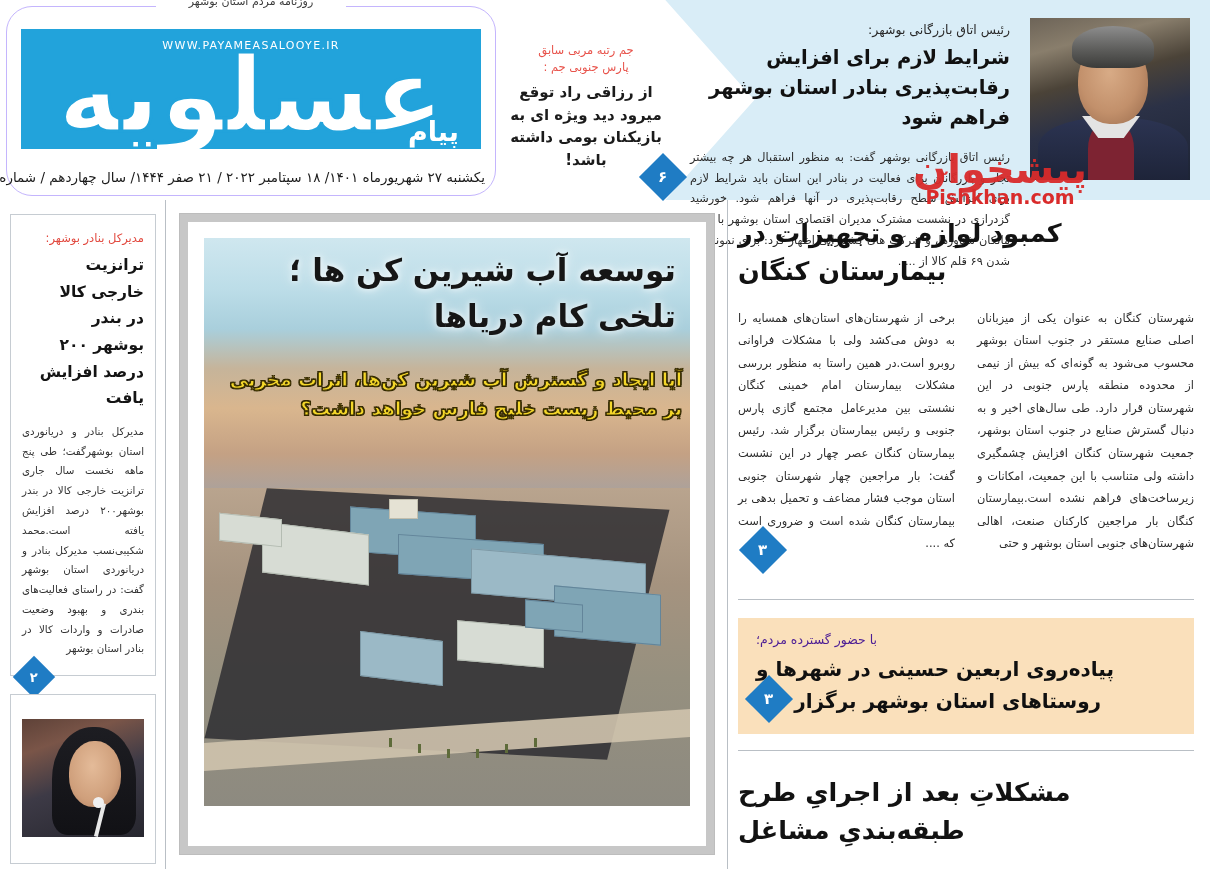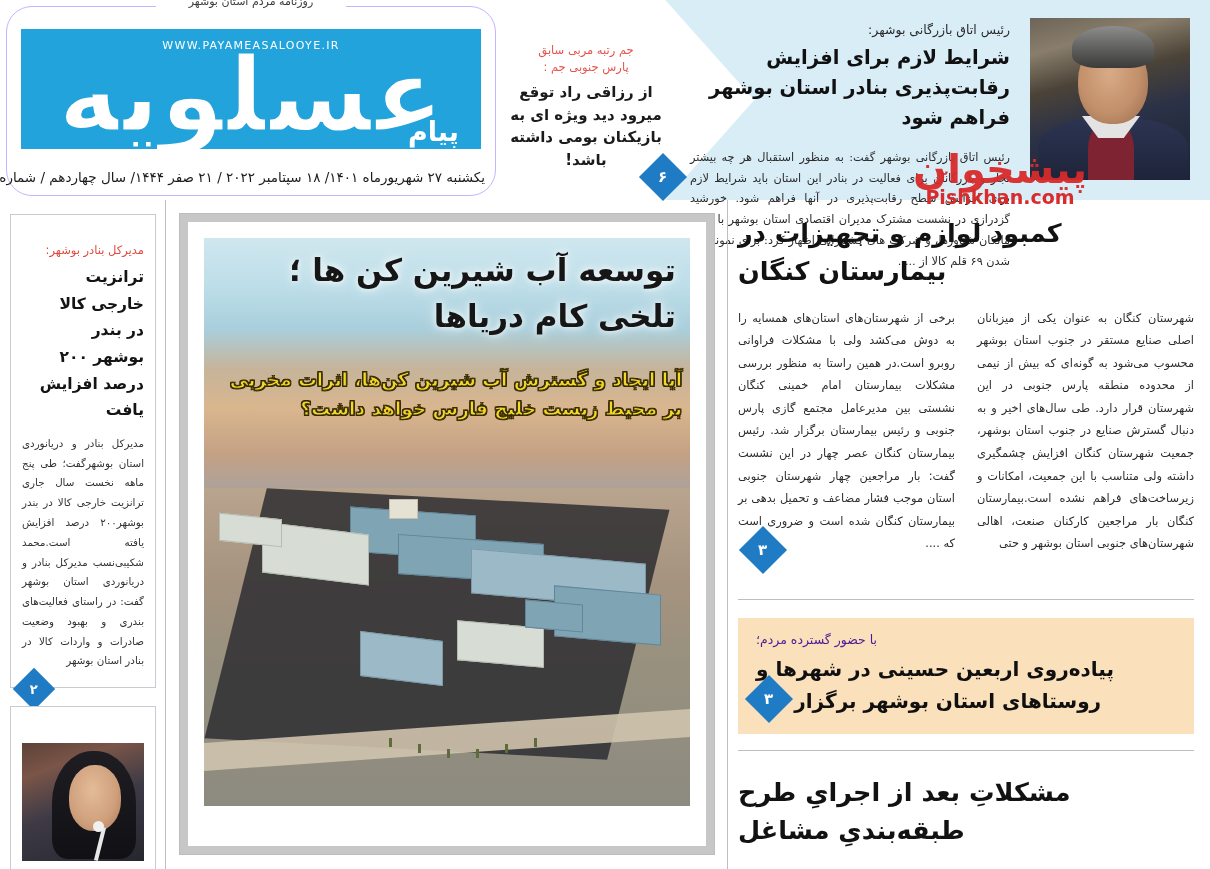--- a/index.html
+++ b/index.html
@@ -211,21 +211,21 @@
     text-shadow:1px 1px 0 #2e2600, -1px 1px 0 #2e2600, 1px -1px 0 #2e2600, -1px -1px 0 #2e2600;
   }
 
   
   .col-right {
     position:absolute; right:1046px; top:0; width:164px; height:669px;
     padding:14px 8px 0 10px; direction:rtl;
   }
   .sbox {
     position:relative; border:1px solid #c6ccd2; background:#fff;
-    padding:28px 11px 16px; margin-bottom:14px;
+    padding:16px 11px 16px; margin-bottom:14px;
   }
   .s-kicker { font-size:11.5px; color:#e2493f; margin-bottom:7px; text-align:right; }
   .s-head {
     font-size:15.5px; font-weight:bold; color:#141414;
     line-height:1.72; text-align:right; margin-bottom:10px;margin-left:16px;
   }
   .s-body {
     font-size:10.3px; line-height:1.92; color:#333; text-align:justify;
   }
   .dia-side { position:absolute; left:8px; bottom:-17px; }

